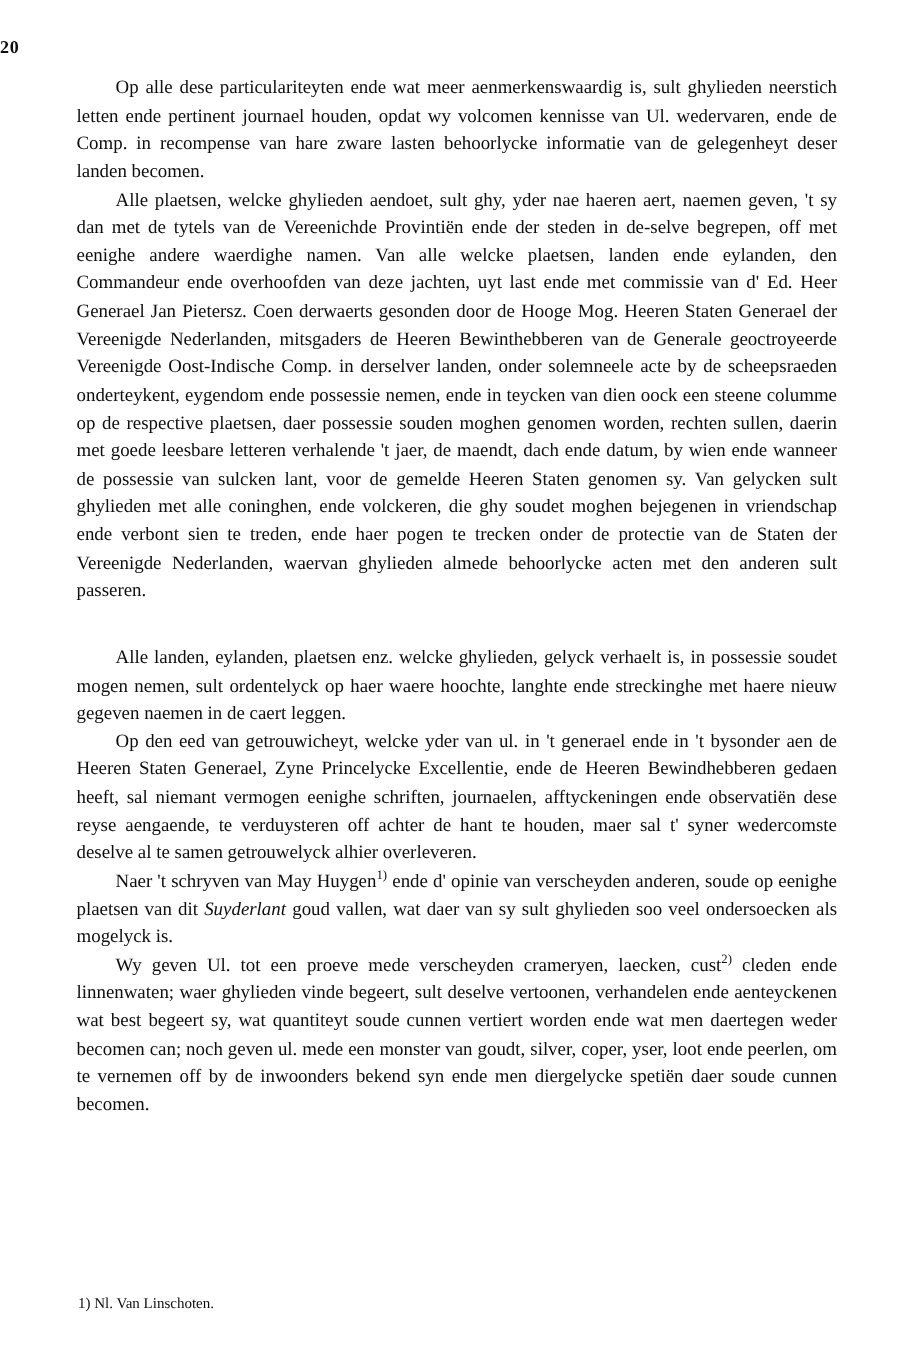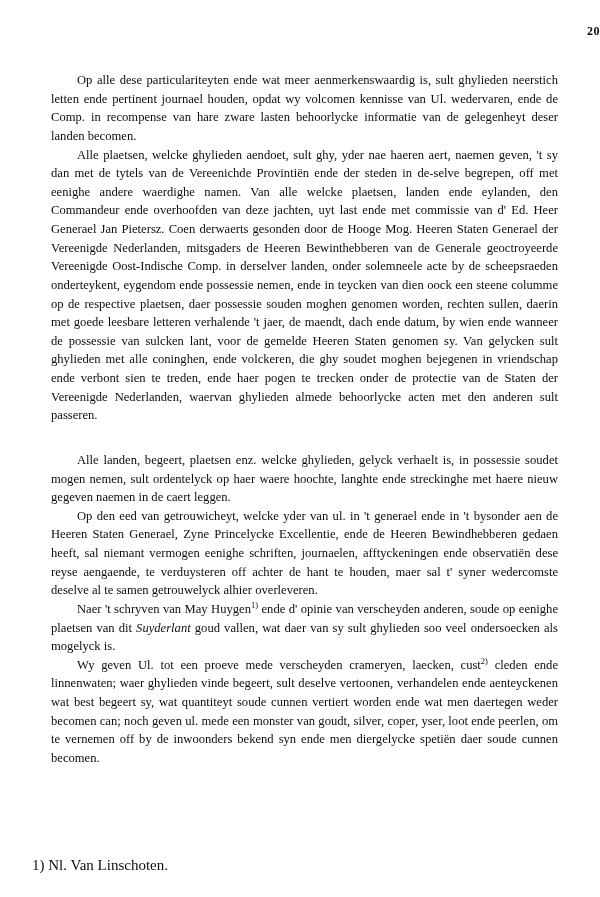--- a/index.html
+++ b/index.html
@@ -12,25 +12,25 @@
     width: 600px;
     height: 897px;
     background: #ffffff;
     font-family: "Liberation Serif", "DejaVu Serif", serif;
     color: #0d0d0d;
     box-sizing: border-box;
     padding: 0;
     overflow: hidden;
   }
   .page-number {
-    text-align: right;
+    text-align: left;
     font-size: 12px;
     font-weight: bold;
     margin-top: 24px;
-    margin-bottom: 32px;
+    margin-bottom: 10px;
     letter-spacing: 0.5px;
   }
   .body-area {
     padding: 0 42px 0 51px;
   }
   p.para {
     margin: 0;
     font-size: 12.6px;
     line-height: 1.48;
     text-align: justify;
@@ -44,24 +44,24 @@
     margin-bottom: 0;
   }
   .gap-large {
     height: 26px;
   }
   .gap-medium {
     height: 22px;
   }
   .footnotes {
     position: absolute;
-    left: 32px;
+    left: 52px;
     bottom: 20px;
     width: 520px;
-    font-size: 15px;
+    font-size: 10px;
     line-height: 1.55;
   }
   .footnote {
     margin: 0;
     padding-left: 8px;
     text-indent: -8px;
   }
   .fn-marker {
     font-size: 8.5px;
     vertical-align: super;
@@ -83,21 +83,21 @@
   <div class="body-area">
 
     <div class="block">
       <p class="para">Op alle dese particulariteyten ende wat meer aenmerkenswaardig is, sult ghylieden neerstich letten ende pertinent journael houden, opdat wy volcomen kennisse van Ul. wedervaren, ende de Comp. in recompense van hare zware lasten behoorlycke informatie van de gelegenheyt deser landen becomen.</p>
       <p class="para">Alle plaetsen, welcke ghylieden aendoet, sult ghy, yder nae haeren aert, naemen geven, 't sy dan met de tytels van de Vereenichde Provintiën ende der steden in de-selve begrepen, off met eenighe andere waerdighe namen. Van alle welcke plaetsen, landen ende eylanden, den Commandeur ende overhoofden van deze jachten, uyt last ende met commissie van d' Ed. Heer Generael Jan Pietersz. Coen derwaerts gesonden door de Hooge Mog. Heeren Staten Generael der Vereenigde Nederlanden, mitsgaders de Heeren Bewinthebberen van de Generale geoctroyeerde Vereenigde Oost-Indische Comp. in derselver landen, onder solemneele acte by de scheepsraeden onderteykent, eygendom ende possessie nemen, ende in teycken van dien oock een steene columme op de respective plaetsen, daer possessie souden moghen genomen worden, rechten sullen, daerin met goede leesbare letteren verhalende 't jaer, de maendt, dach ende datum, by wien ende wanneer de possessie van sulcken lant, voor de gemelde Heeren Staten genomen sy. Van gelycken sult ghylieden met alle coninghen, ende volckeren, die ghy soudet moghen bejegenen in vriendschap ende verbont sien te treden, ende haer pogen te trecken onder de protectie van de Staten der Vereenigde Nederlanden, waervan ghylieden almede behoorlycke acten met den anderen sult passeren.</p>
     </div>
 
     <div class="gap-large"></div>
 
     <div class="block">
-      <p class="para">Alle landen, begeert, plaetsen enz. welcke ghylieden, gelyck verhaelt is, in possessie soudet mogen nemen, sult ordentelyck op haer waere hoochte, langhte ende streckinghe met haere nieuw gegeven naemen in de caert leggen.</p>
+      <p class="para">Alle landen, eylanden, plaetsen enz. welcke ghylieden, gelyck verhaelt is, in possessie soudet mogen nemen, sult ordentelyck op haer waere hoochte, langhte ende streckinghe met haere nieuw gegeven naemen in de caert leggen.</p>
       <p class="para">Op den eed van getrouwicheyt, welcke yder van ul. in 't generael ende in 't bysonder aen de Heeren Staten Generael, Zyne Princelycke Excellentie, ende de Heeren Bewindhebberen gedaen heeft, sal niemant vermogen eenighe schriften, journaelen, afftyckeningen ende observatiën dese reyse aengaende, te verduysteren off achter de hant te houden, maer sal t' syner wedercomste deselve al te samen getrouwelyck alhier overleveren.</p>
       <p class="para">
         <span>Naer 't schryven van May Huygen</span><sup class="fn-marker">1)</sup><span> ende d' opinie van verscheyden anderen, soude op eenighe plaetsen van dit </span><i>Suyderlant</i><span> goud vallen, wat daer van sy sult ghylieden soo veel ondersoecken als mogelyck is.</span>
       </p>
       <p class="para">
         <span>Wy geven Ul. tot een proeve mede verscheyden crameryen, laecken, cust</span><sup class="fn-marker">2)</sup><span> cleden ende linnenwaten; waer ghylieden vinde begeert, sult deselve vertoonen, verhandelen ende aenteyckenen wat best begeert sy, wat quantiteyt soude cunnen vertiert worden ende wat men daertegen weder becomen can; noch geven ul. mede een monster van goudt, silver, coper, yser, loot ende peerlen, om te vernemen off by de inwoonders bekend syn ende men diergelycke spetiën daer soude cunnen becomen.</span>
       </p>
     </div>
 
     <div class="gap-medium"></div>

